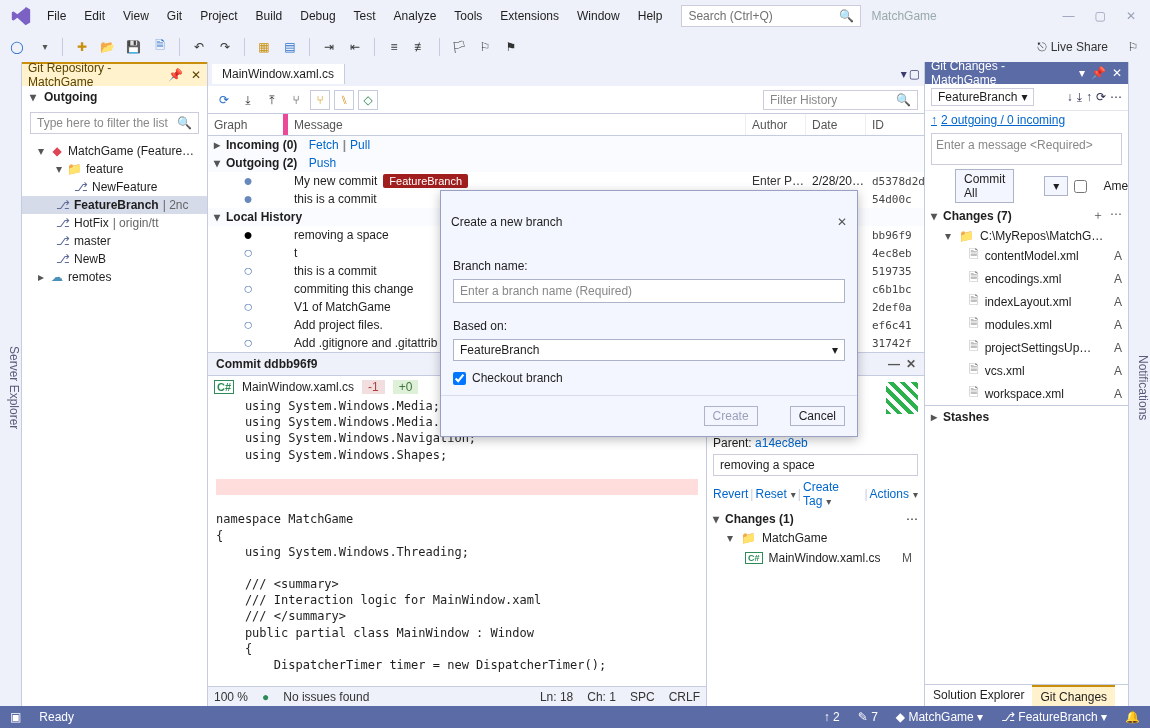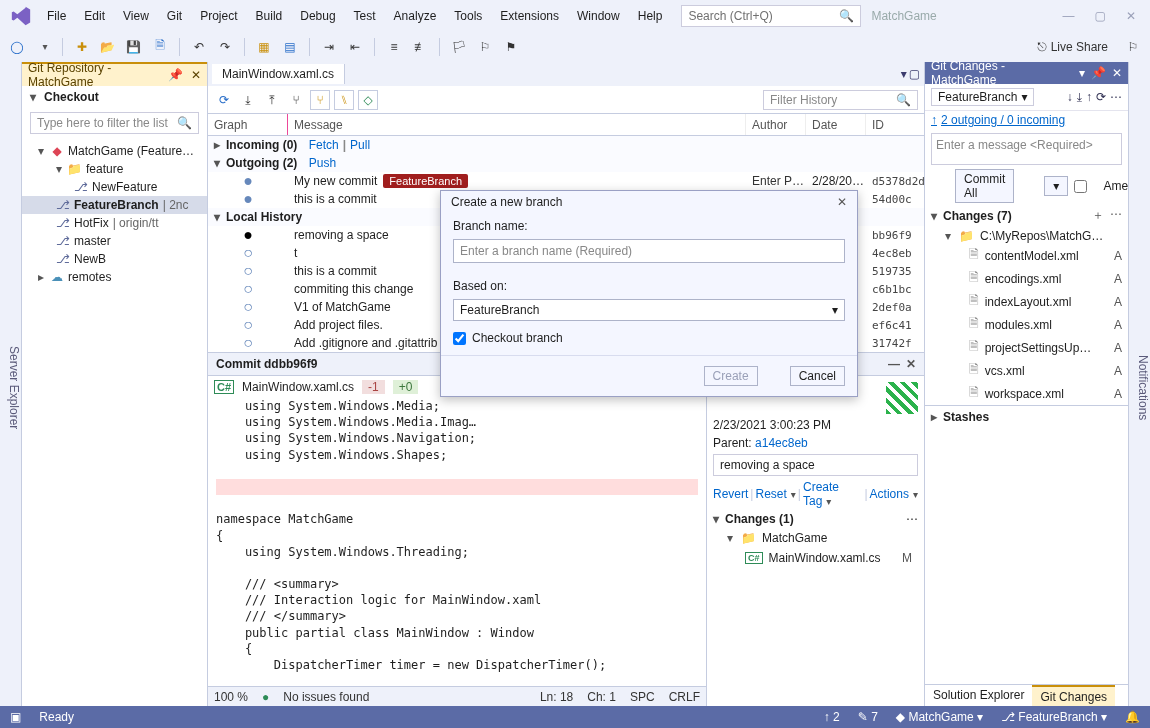--- a/index.html
+++ b/index.html
@@ -48,21 +48,21 @@
 .doc-tab { padding: 3px 10px; background: #fff; border-right: 1px solid #c5cce0; margin-left: 4px; color: #1e1e1e; }
 .doc-tab-tools { margin-left: auto; display: flex; gap: 2px; padding-right: 4px; color: #3b3b6d; }
 
 .graph-toolbar { height: 28px; border-bottom: 1px solid #c5cce0; display: flex; align-items: center; padding: 0 6px; gap: 4px; }
 .graph-toolbar .tool { width: 20px; height: 20px; display: inline-flex; align-items: center; justify-content: center; border: 1px solid transparent; color: #333; }
 .graph-toolbar .tool.boxed { border: 1px solid #c5cce0; }
 .hist-filter { margin-left: auto; width: 155px; border: 1px solid #ccd; height: 20px; display: flex; align-items: center; padding: 0 6px; color: #888; }
 .hist-filter .mag { margin-left: auto; }
 
 .grid-head { display: flex; height: 22px; border-bottom: 1px solid #c5cce0; color: #555; }
-.col-graph { width: 80px; padding-left: 6px; border-right: 1px solid #ec4899; }
+.col-graph { width: 80px; padding-left: 6px; border-right: 5px solid #ec4899; }
 .col-msg { flex: 1; padding-left: 6px; border-right: 1px solid #eee; }
 .col-auth { width: 60px; padding-left: 6px; border-right: 1px solid #eee; }
 .col-date { width: 60px; padding-left: 6px; border-right: 1px solid #eee; }
 .col-id { width: 58px; padding-left: 6px; }
 .grid-head > div { display: flex; align-items: center; }
 
 .section-row { padding: 2px 6px; display: flex; align-items: center; gap: 4px; font-weight: bold; background: #fafbff;}
 .link { color: #0066cc; font-weight: normal; cursor: pointer; }
 .commit-row { display: flex; align-items: center; height: 18px; }
 .commit-row .cg { width: 80px; display:flex; justify-content:center; color: #68b; }
@@ -115,21 +115,21 @@
 .rp-bottom-tabs { margin-top: auto; height: 22px; display:flex; border-top:1px solid #c5cce0;}
 .rp-bottom-tabs div { padding: 3px 8px; }
 .rp-bottom-tabs .active { background: #fff2cc; border-top:2px solid #c98f0a;}
 
 
 .statusbar { height: 22px; background: #5b6ba6; color: #fff; display: flex; align-items: center; padding: 0 10px; gap: 18px; }
 .statusbar .right { margin-left: auto; display: flex; gap: 18px; align-items: center; }
 
 
 .dialog-backdrop { position: absolute; left: 440px; top: 190px; width: 418px; background: #f4f6ff; border: 1px solid #9aa0c4; box-shadow: 0 3px 10px rgba(0,0,0,0.25); z-index: 100; }
-.dialog-title { padding: 4px 10px; color: #1e1e1e; display:flex; align-items:flex-end;}
+.dialog-title { padding: 24px 10px; color: #1e1e1e; display:flex; align-items:flex-end;}
 .dialog-title .x { margin-left: auto; color: #555; cursor: pointer; }
 .dialog-body { padding: 6px 12px 10px 12px; display:flex; flex-direction:column; gap:6px;}
 .dialog-body label { color: #1e1e1e; }
 .dlg-input { border: 1px solid #adb3c9; padding: 4px 6px; color: #888; background:#fff;}
 .dlg-select { border: 1px solid #adb3c9; padding: 3px 6px; display:flex; align-items:center; background:#fff;}
 .dlg-select .caret { margin-left: auto; }
 .dlg-check { display:flex; align-items:center; gap:6px; margin-top:4px;}
 .dialog-buttons { padding: 10px 12px; display:flex; justify-content:flex-end; gap:8px; border-top: 1px solid #d8dcef;}
 .dialog-buttons .btn.disabled { color: #9aa0b8; }
 
@@ -210,21 +210,21 @@
   </div>
 
   <div class="leftpane">
     <div class="pane-tab">
       <span>Git Repository - MatchGame</span>
       <span class="pin">📌</span>
       <span style="margin-left:4px">✕</span>
     </div>
     <div class="branches-head">
         <span class="chev open"></span>
-        <span>Checkout</span>
+        <span>Outgoing</span>
       </div>
     <div class="branch-filter">
       <span>Type here to filter the list</span>
       <span class="mag">🔍</span>
     </div>
     <div class="tree">
       <div class="tree-row">
           <span class="chev open"></span>
           <span class="icon" style="color:#d45">◆</span>
           <span>MatchGame (Feature…</span>

